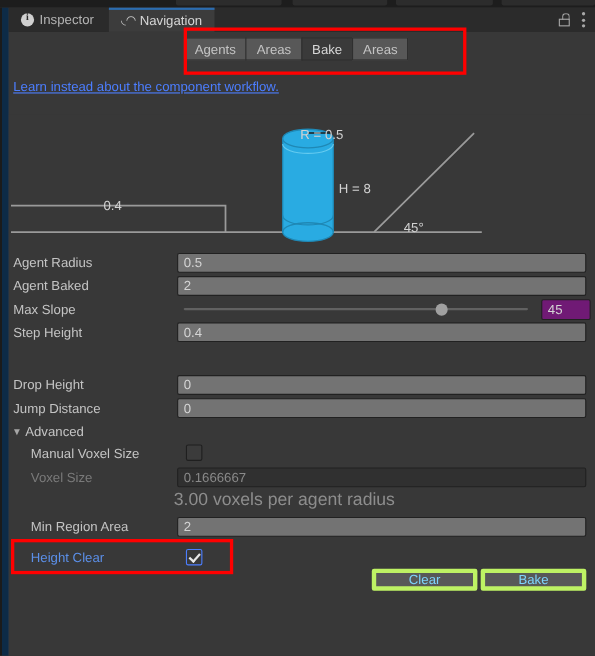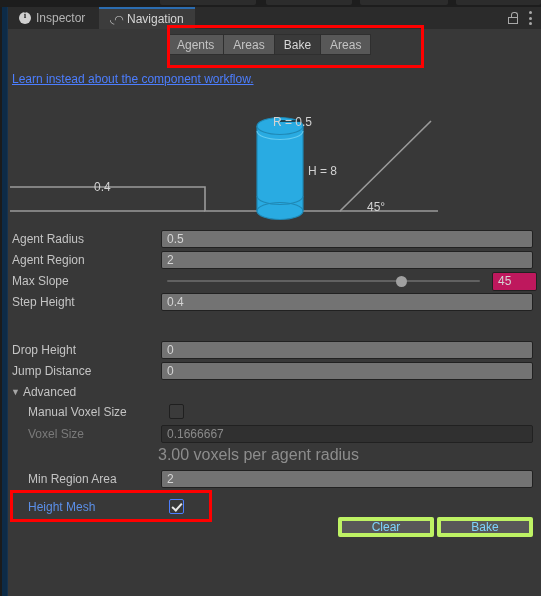--- a/index.html
+++ b/index.html
@@ -69,21 +69,21 @@
   .field{position:absolute;left:153px;top:1px;width:372px;height:18px;background:#737373;
     border:1px solid #212121;border-radius:2px;box-sizing:border-box;
     font-size:12px;color:#d4d4d4;line-height:16px;padding-left:5px;}
   .field.disabled{color:#8a8a8a;background:#303030;}
   .helper{position:absolute;left:158px;font-size:16px;color:#8d8d8d;}
 
   
   .slider{position:absolute;left:153px;top:1px;width:325px;height:18px;}
   .strack{position:absolute;left:6px;top:8px;width:313px;height:2px;background:#616161;border-radius:1px;}
   .sthumb{position:absolute;left:235px;top:4px;width:11px;height:11px;border-radius:50%;background:#a0a0a0;}
-  .snum{position:absolute;left:484px;top:1px;width:45px;height:19px;background:#be185d;
+  .snum{position:absolute;left:484px;top:1px;width:45px;height:19px;background:#701a75;
     border:1px solid #212121;border-radius:2px;box-sizing:border-box;color:#d4d4d4;
     font-size:12px;line-height:16px;padding-left:5px;}
 
   
   .cbox{position:absolute;left:161px;top:2px;width:15px;height:15px;box-sizing:border-box;
     background:#3b3b3b;border:1px solid #1f1f1f;border-radius:2px;}
   .cbox.checked{background:#383838;border:1px solid #4c7eff;}
   .cbox.checked::after{content:"";position:absolute;left:4px;top:1px;width:4px;height:8px;
     border:solid #e8e8e8;border-width:0 2px 2px 0;transform:rotate(42deg);}
 
@@ -172,21 +172,21 @@
     <div class="dlabel" style="left:86px;top:76px;">0.4</div>
     <div class="dlabel" style="left:359px;top:96px;">45°</div>
   </div>
 
   <div class="row" style="left:8px;top:229px;">
     <div class="lbl">Agent Radius</div>
     <div class="field">0.5</div>
   </div>
 
   <div class="row" style="left:8px;top:250px;">
-    <div class="lbl">Agent Region</div>
+    <div class="lbl">Agent Baked</div>
     <div class="field">2</div>
   </div>
 
   <div class="row" style="left:8px;top:271px;">
     <div class="lbl">Max Slope</div>
     <div class="slider">
       <div class="strack"></div>
       <div class="sthumb"></div>
     </div>
     <div class="snum">45</div>
@@ -222,21 +222,21 @@
     <div class="field disabled">0.1666667</div>
   </div>
   <div class="helper" style="top:446px;">3.00 voxels per agent radius</div>
 
   <div class="row" style="left:8px;top:469px;">
     <div class="lbl indent">Min Region Area</div>
     <div class="field">2</div>
   </div>
 
   <div class="row" style="left:8px;top:497px;">
-    <div class="lbl indent hl">Height Mesh</div>
+    <div class="lbl indent hl">Height Clear</div>
     <div class="cbox checked"></div>
   </div>
 
   <div class="btn" style="left:338px;top:517px;width:96px;">Clear</div>
   <div class="btn" style="left:437px;top:517px;width:96px;">Bake</div>
 
   <div class="annot" style="left:167px;top:25px;width:257px;height:43px;"></div>
   <div class="annot" style="left:10px;top:490px;width:202px;height:32px;"></div>
 
 </div>

